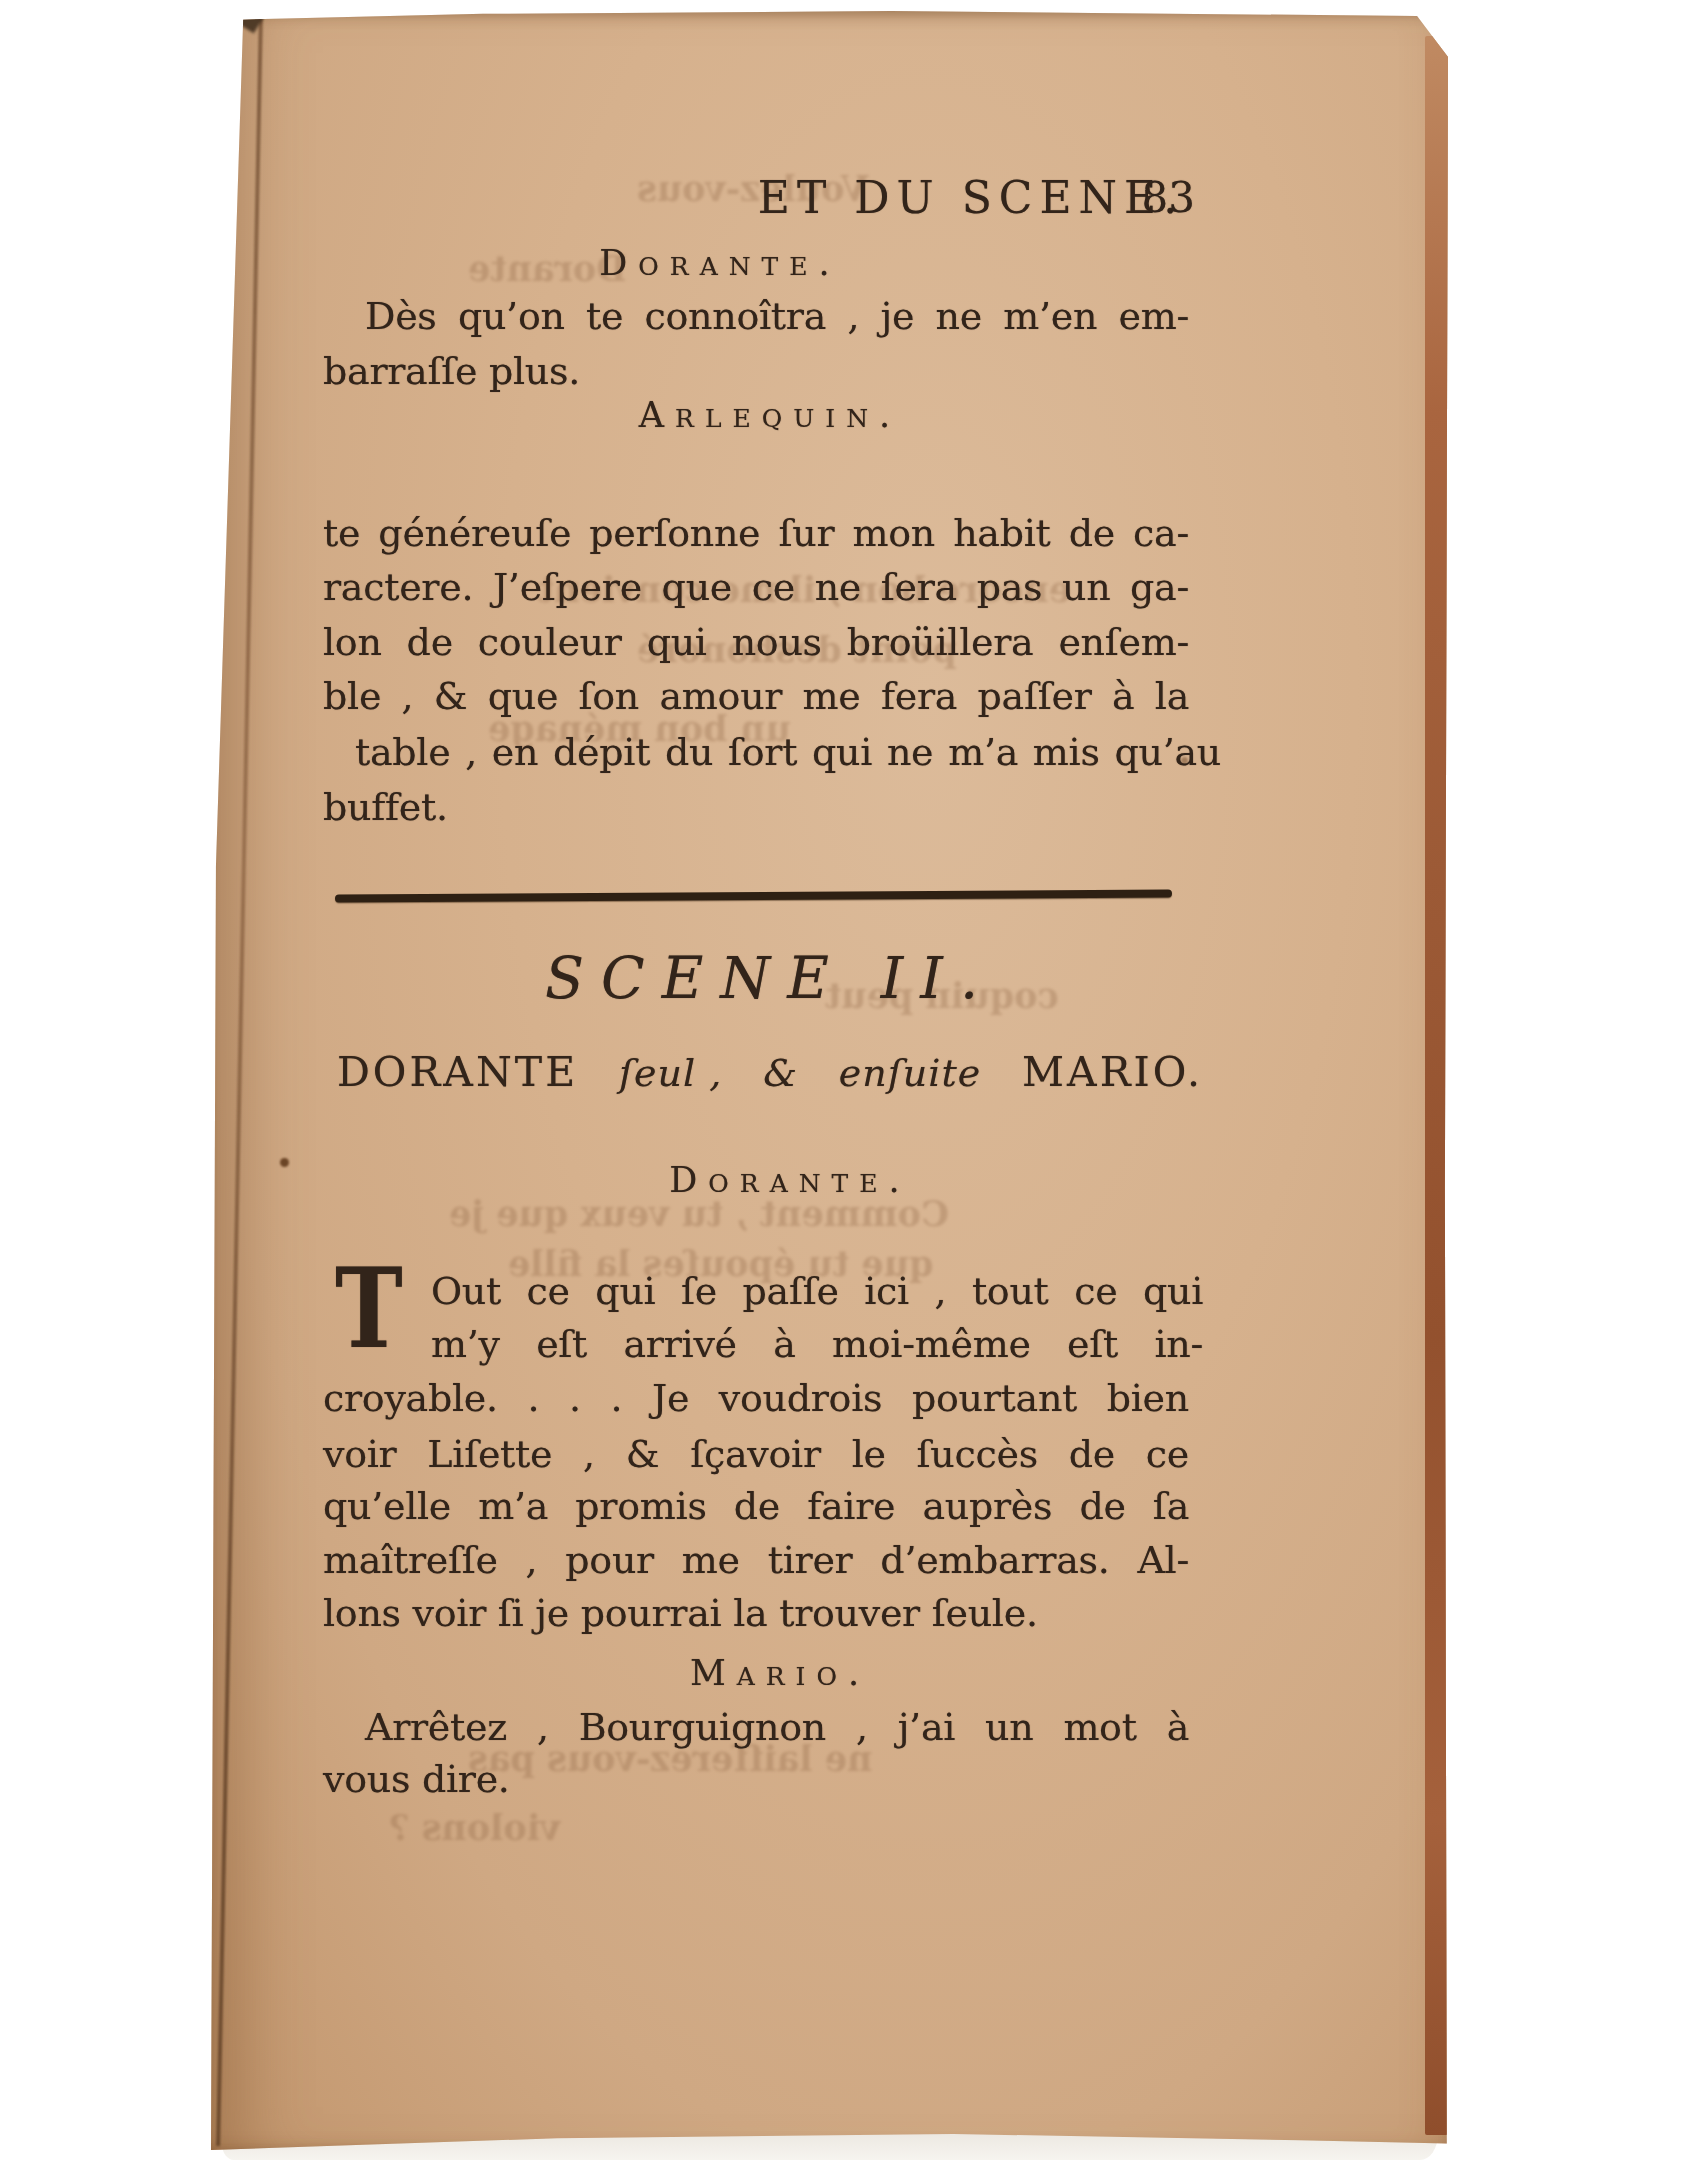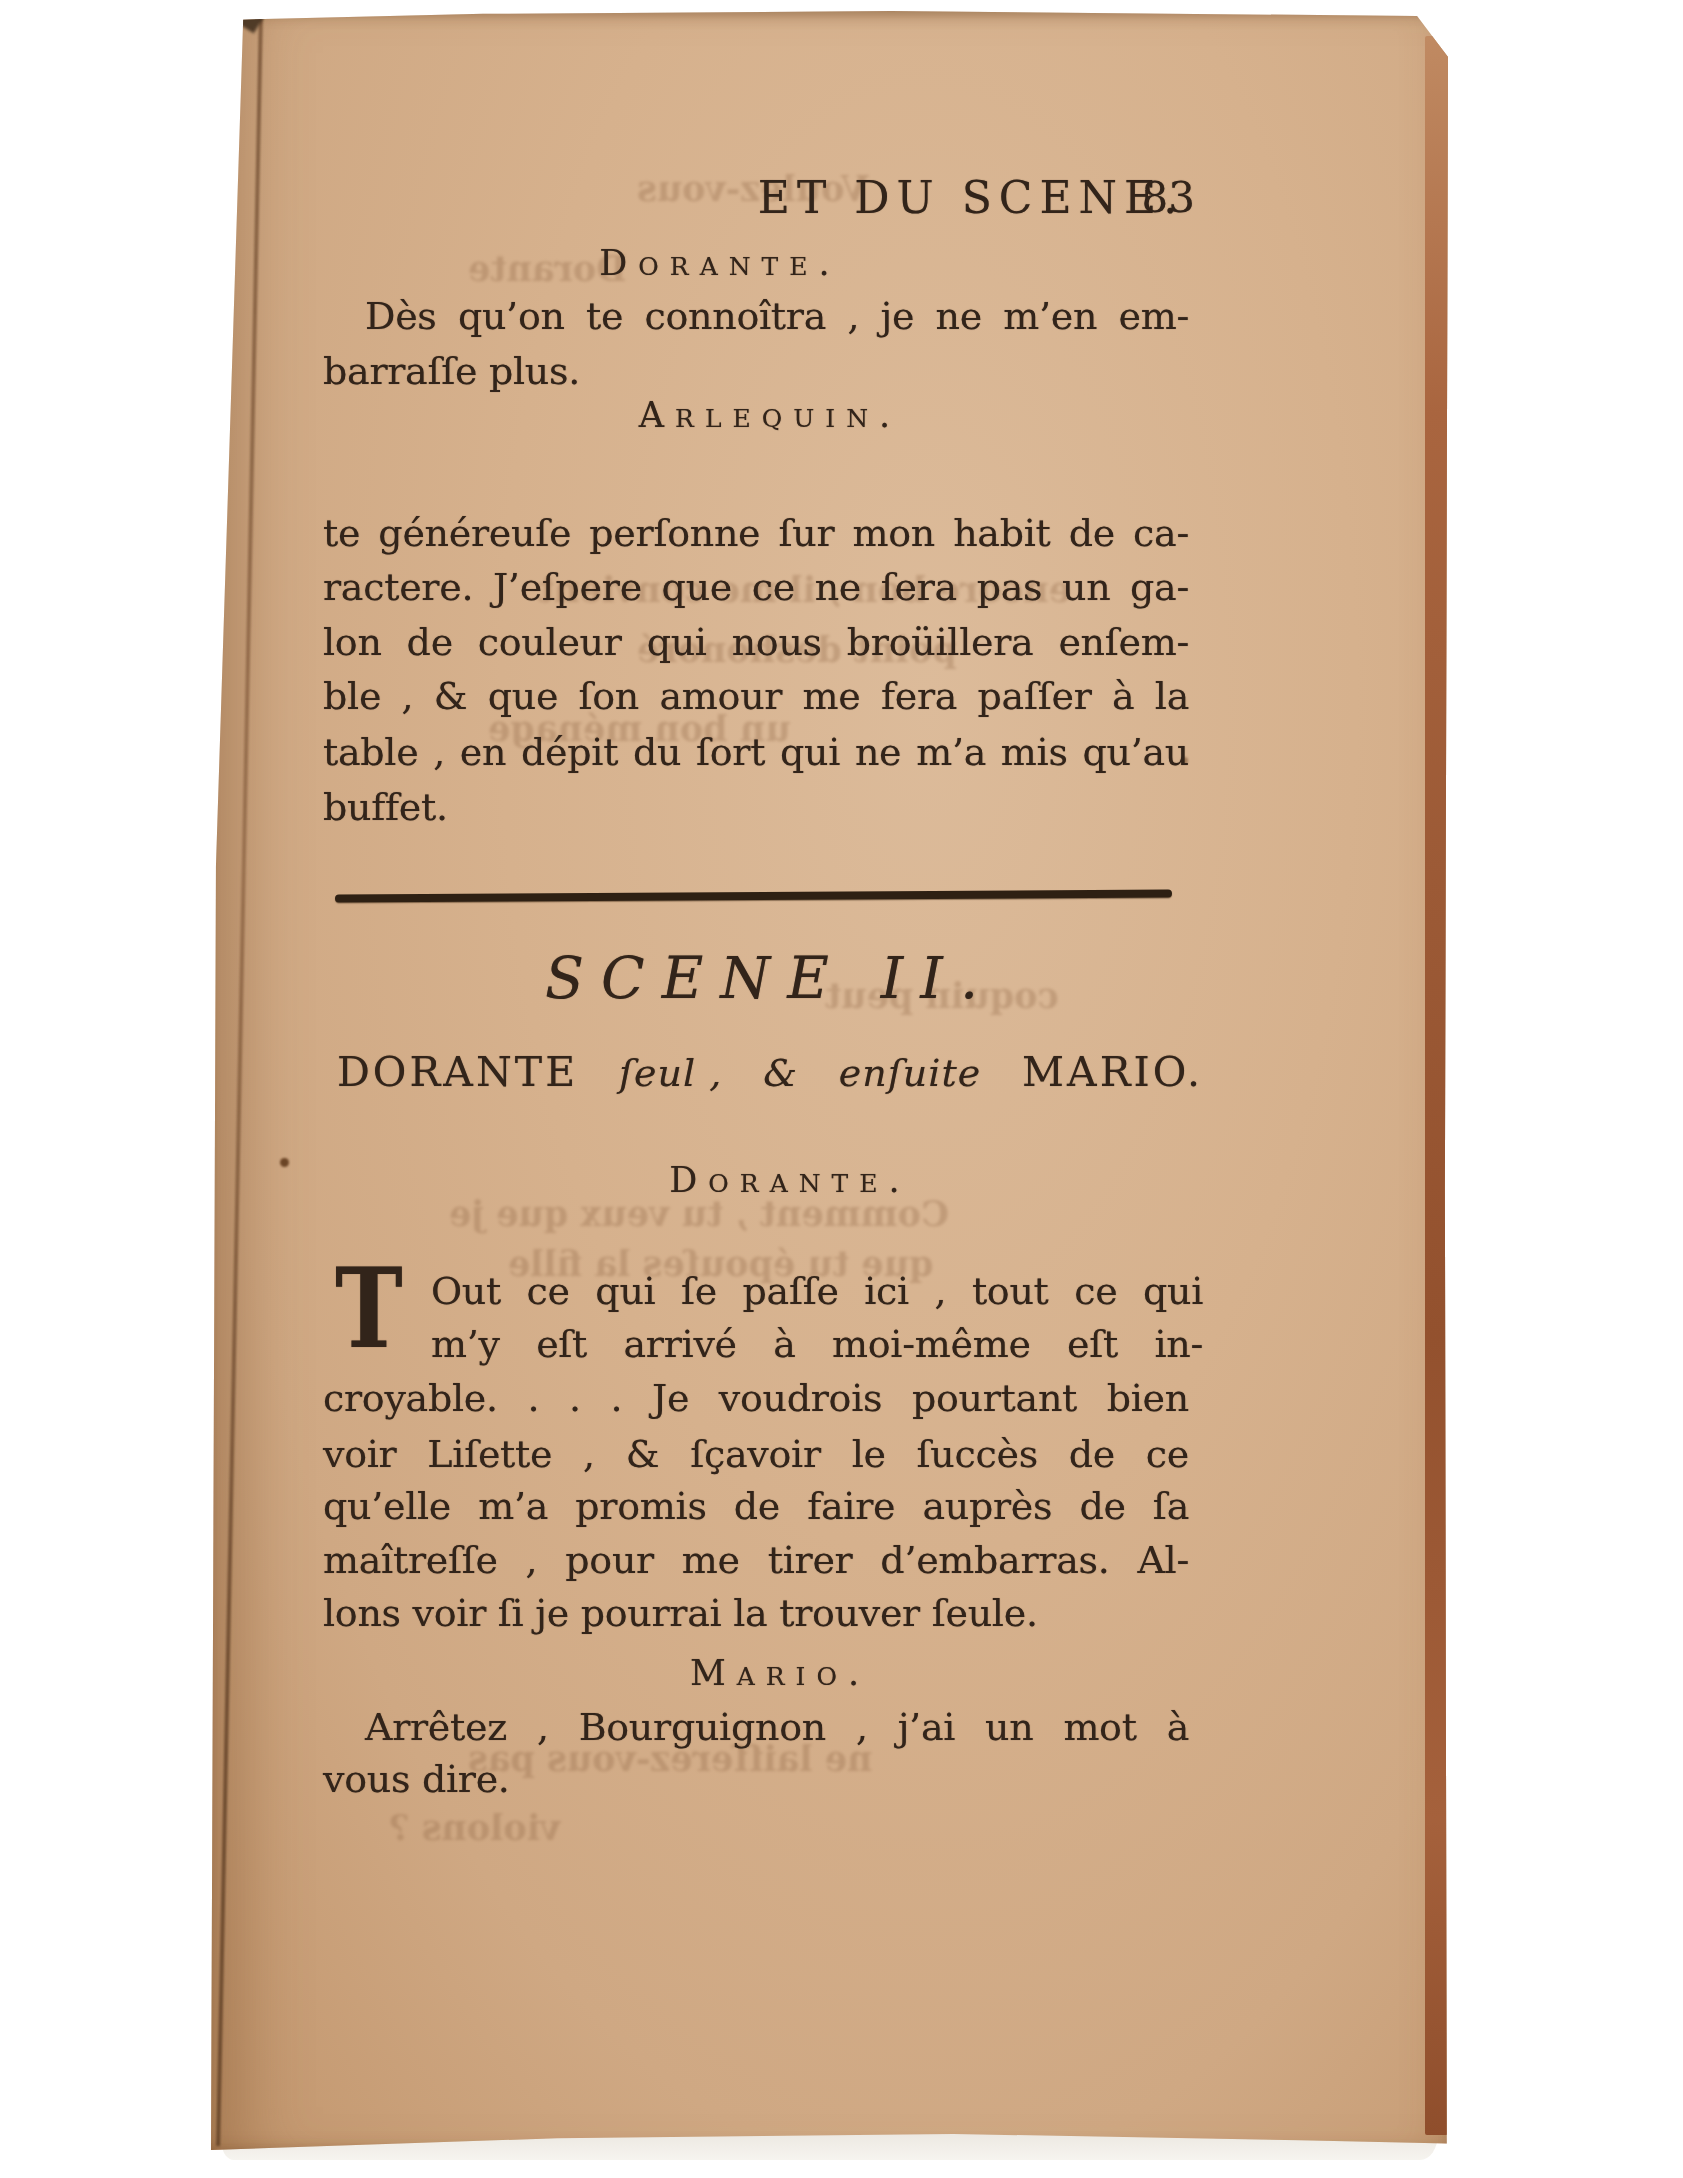--- a/index.html
+++ b/index.html
@@ -95,21 +95,21 @@
 
   <div class="speaker ink" style="top:230px; transform:translateX(-50px);">Dorante.</div>
   <div class="bl ind ink" style="top:279px;">Dès qu’on te connoîtra , je ne m’en em-</div>
   <div class="bl end ink" style="top:334px;">barraſſe plus.</div>
 
   <div class="speaker ink" style="top:382px;">Arlequin.</div>
   <div class="bl ink" style="top:496px;">te généreuſe perſonne ſur mon habit de ca-</div>
   <div class="bl ink" style="top:550px;">ractere. J’eſpere que ce ne ſera pas un ga-</div>
   <div class="bl ink" style="top:605px;">lon de couleur qui nous broüillera enſem-</div>
   <div class="bl ink" style="top:659px;">ble , &amp; que ſon amour me fera paſſer à la</div>
-  <div class="bl ink" style="top:715px;">table , en dépit du ſort qui ne m’a mis qu’au</div>
+  <div class="bl ink" style="top:715px;margin-left:32px;">table , en dépit du ſort qui ne m’a mis qu’au</div>
   <div class="bl end ink" style="top:770px;">buffet.</div>
 
   <div class="scene-rule"></div>
 
   <div class="scene-head ink">SCENE II.</div>
 
   <div class="cast-line ink">
     <span class="cast-name">DORANTE</span>
     <span class="cast-dir">ſeul ,</span>
     <span class="cast-dir">&amp;</span>

